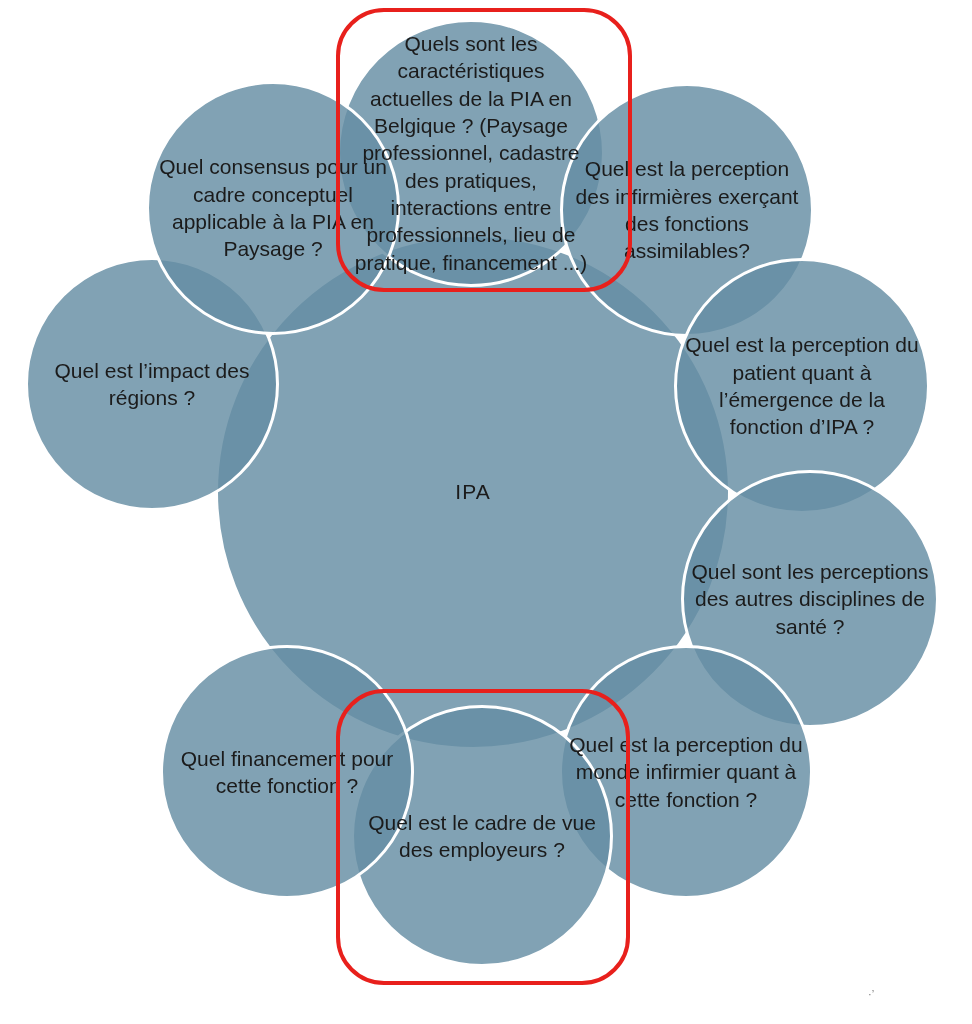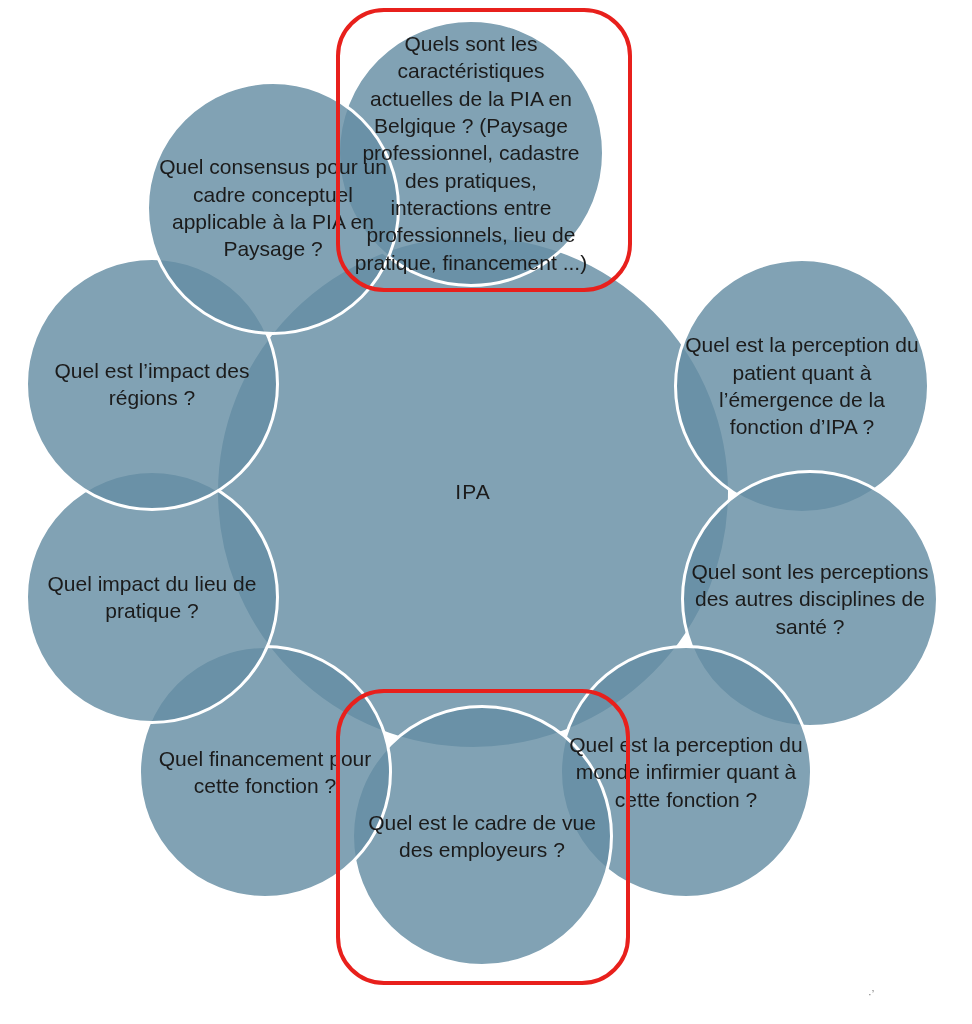--- a/index.html
+++ b/index.html
@@ -44,21 +44,21 @@
     line-height: 1;
     color: #000000;
     letter-spacing: 1px;
   }
   .n0 { left: 337px; top: 19px;  width: 268px; height: 268px; }
   .n1 { left: 560px; top: 83px;  width: 254px; height: 254px; }
   .n2 { left: 674px; top: 258px; width: 256px; height: 256px; }
   .n3 { left: 681px; top: 470px; width: 258px; height: 258px; }
   .n4 { left: 559px; top: 645px; width: 254px; height: 254px; }
   .n5 { left: 351px; top: 705px; width: 262px; height: 262px; }
-  .n6 { left: 138px; top: 645px; width: 254px; height: 254px; }
+  .n6 { left: 160px; top: 645px; width: 254px; height: 254px; }
   .n7 { left: 25px;  top: 470px; width: 254px; height: 254px; }
   .n8 { left: 25px;  top: 257px; width: 254px; height: 254px; }
   .n9 { left: 146px; top: 81px;  width: 254px; height: 254px; }
   .highlight {
     position: absolute;
     border: 4px solid var(--highlight);
     border-radius: 48px;
     box-sizing: border-box;
     background: transparent;
     z-index: 10;
@@ -89,20 +89,26 @@
 caractéristiques
 actuelles de la PIA en
 Belgique ? (Paysage
 professionnel, cadastre
 des pratiques,
 interactions entre
 professionnels, lieu de
 pratique, financement ...)</div>
   </div>
 
+  <div class="node n1">
+    <div class="label">Quel est la perception
+des infirmières exerçant
+des fonctions
+assimilables?</div>
+  </div>
 
   <div class="node n2">
     <div class="label">Quel est la perception du
 patient quant à
 l’émergence de la
 fonction d’IPA ?</div>
   </div>
 
   <div class="node n3">
     <div class="label">Quel sont les perceptions
@@ -119,24 +125,20 @@
   <div class="node n5">
     <div class="label">Quel est le cadre de vue
 des employeurs ?</div>
   </div>
 
   <div class="node n6">
     <div class="label">Quel financement pour
 cette fonction ?</div>
   </div>
 
-  <div class="node n7">
-    <div class="label">Quel impact du lieu de
-pratique ?</div>
-  </div>
 
   <div class="node n8">
     <div class="label">Quel est l’impact des
 régions ?</div>
   </div>
 
   <div class="node n9">
     <div class="label">Quel consensus pour un
 cadre conceptuel
 applicable à la PIA en

